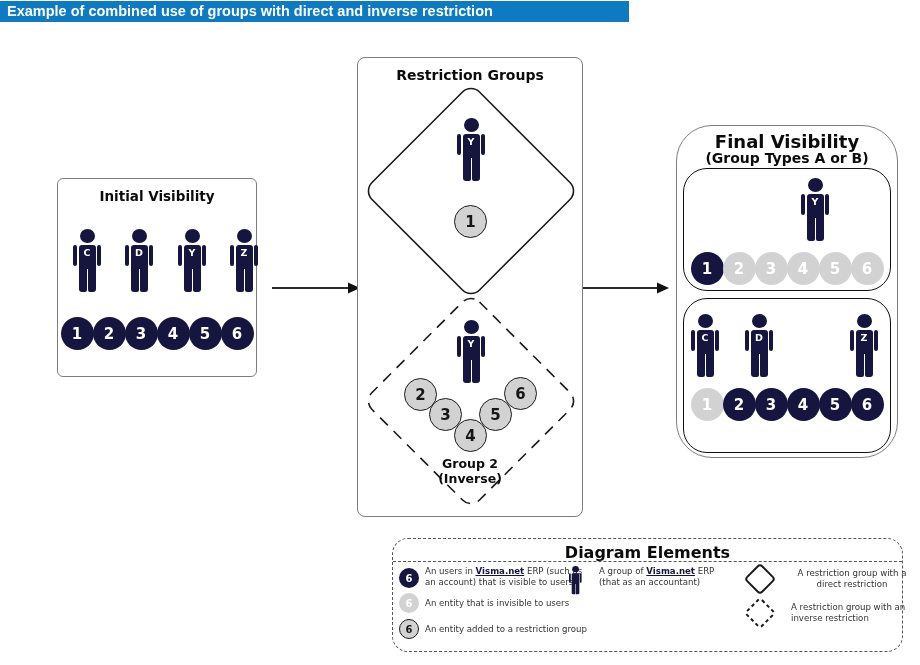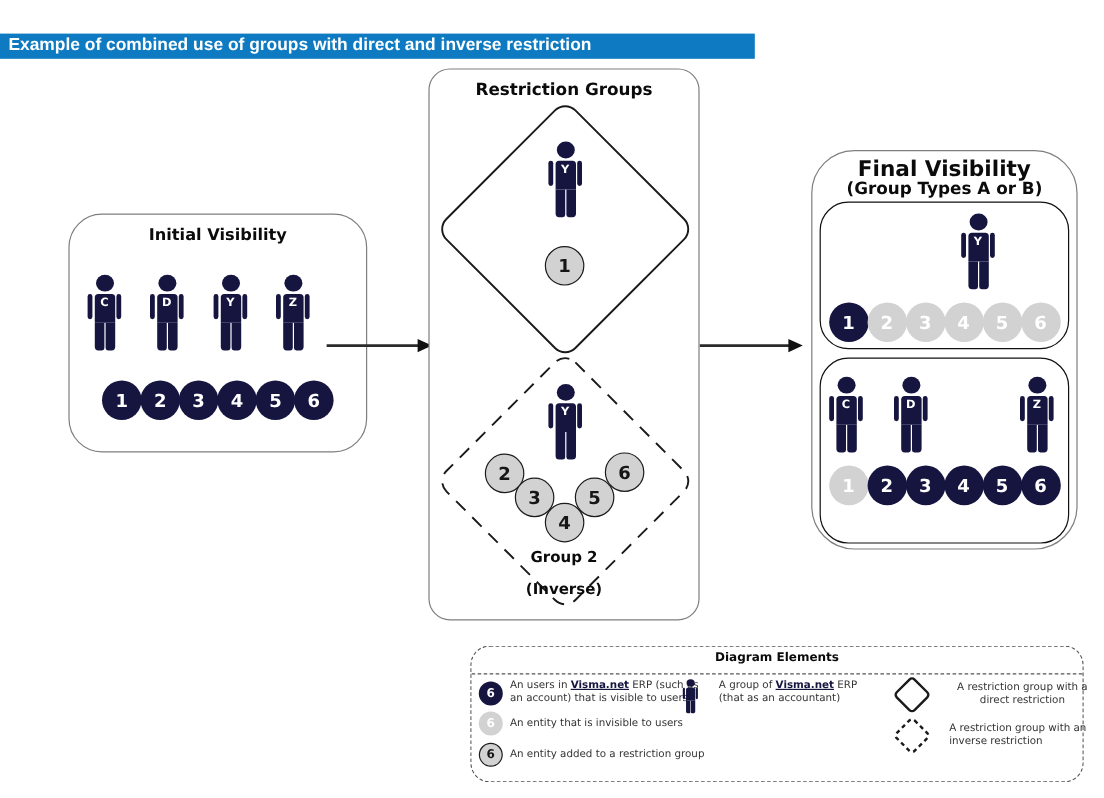--- a/index.html
+++ b/index.html
@@ -8,21 +8,21 @@
     --blue:#0d7ac2;
     --line:#1c1c1c;
   }
   html,body{margin:0;padding:0;background:#fff;}
   body{font-family:"DejaVu Sans",sans-serif;color:#0b0b0b;}
   #canvas{position:relative;width:920px;height:665px;background:#fff;overflow:hidden;}
 
   
   .titlebar{position:absolute;left:0;top:1px;width:629px;height:21px;background:var(--blue);
     color:#fff;font-family:"Liberation Sans",sans-serif;font-weight:700;font-size:14.5px;
-    line-height:21px;padding-left:7px;box-sizing:border-box;white-space:nowrap;margin-top:27px;}
+    line-height:21px;padding-left:7px;box-sizing:border-box;white-space:nowrap;}
 
   
   .rbox{position:absolute;background:#fff;border:1.2px solid #7e7e7e;box-sizing:border-box;}
   .ibox{position:absolute;background:#fff;border:1.6px solid #101010;box-sizing:border-box;}
   .box-title{position:absolute;left:0;right:0;text-align:center;font-weight:700;color:#0b0b0b;}
 
   
   .person{position:absolute;width:28px;height:63px;}
   .person i{display:block;position:absolute;background:var(--navy);}
   .person .ph{top:0;left:50%;width:15px;height:14px;margin-left:-7.5px;border-radius:50%;}
@@ -58,21 +58,21 @@
   .ltext{position:absolute;font-size:8.6px;line-height:10.6px;color:#333;}
   .vlink{color:var(--navy);font-weight:700;text-decoration:underline;}
 </style>
 </head>
 <body>
 
 <div id="canvas">
 
   <div class="titlebar">Example of combined use of groups with direct and inverse restriction</div>
 
-  <div class="rbox" style="left:57px;top:178px;width:249px;height:199px;border-radius:28px;">
+  <div class="rbox" style="left:57px;top:178px;width:200px;height:199px;border-radius:6px;">
     <div class="box-title" style="top:9px;font-size:13.5px;">Initial Visibility</div>
 
     <div class="person" style="left:15px;top:50px;">
       <i class="ph"></i>
         <i class="pa l"></i>
         <i class="pt"></i>
         <i class="pa r"></i>
         <i class="pl l"></i>
         <i class="pl r"></i>
       <b>C</b>
@@ -113,21 +113,21 @@
       <span class="dot navy">5</span>
       <span class="dot navy">6</span>
     </div>
   </div>
 
   <svg class="arrow" style="left:272px;top:281px;" width="88" height="14">
     <line x1="0" y1="7" x2="77" y2="7" stroke="#2a2a2a" stroke-width="2.2"></line>
     <polygon points="76,1.5 88,7 76,12.5" fill="#111"></polygon>
   </svg>
 
-  <div class="rbox" style="left:357px;top:57px;width:226px;height:460px;border-radius:18px;">
+  <div class="rbox" style="left:357px;top:57px;width:226px;height:460px;border-radius:8px;">
     <div class="box-title" style="top:9px;font-size:14px;">Restriction Groups</div>
 
     <svg style="position:absolute;left:5px;top:25px;" width="216" height="216">
       <rect x="32" y="32" width="152" height="152" rx="12" fill="#fff" stroke="#1a1a1a" stroke-width="1.6" transform="rotate(45 108 108)"></rect>
     </svg>
     <div class="person" style="left:99px;top:60px;">
       <i class="ph"></i>
         <i class="pa l"></i>
         <i class="pt"></i>
         <i class="pa r"></i>
@@ -148,21 +148,21 @@
         <i class="pl l"></i>
         <i class="pl r"></i>
       <b>Y</b>
     </div>
     <span class="dot added abs" style="left:46px;top:320px;">2</span>
     <span class="dot added abs" style="left:71px;top:340px;">3</span>
     <span class="dot added abs" style="left:96px;top:361px;">4</span>
     <span class="dot added abs" style="left:121px;top:340px;">5</span>
     <span class="dot added abs" style="left:146px;top:319px;">6</span>
     <div class="glabel" style="top:398px;">Group 2</div>
-    <div class="glabel" style="top:425px;">(Inverse)</div>
+    <div class="glabel" style="top:413px;">(Inverse)</div>
   </div>
 
   <svg class="arrow" style="left:583px;top:281px;" width="86" height="14">
     <line x1="0" y1="7" x2="75" y2="7" stroke="#2a2a2a" stroke-width="2.2"></line>
     <polygon points="74,1.5 86,7 74,12.5" fill="#111"></polygon>
   </svg>
 
   <div class="rbox" style="left:676px;top:125px;width:222px;height:333px;border-radius:36px;">
     <div class="box-title" style="top:7px;font-size:18px;line-height:17px;">Final Visibility</div>
     <div class="box-title" style="top:24px;font-size:14px;line-height:17px;">(Group Types A or B)</div>
@@ -220,21 +220,21 @@
         <span class="dot navy">2</span>
         <span class="dot navy">3</span>
         <span class="dot navy">4</span>
         <span class="dot navy">5</span>
         <span class="dot navy">6</span>
       </div>
     </div>
   </div>
 
   <div class="legend">
-    <div class="box-title" style="top:4px;font-size:10px;">Diagram Elements</div>
+    <div class="box-title" style="top:4px;font-size:16px;">Diagram Elements</div>
     <div class="legend-sep"></div>
 
     <span class="dot navy sm abs" style="left:6px;top:29px;">6</span>
     <div class="ltext" style="left:32px;top:27px;width:162px;">
       <span>An users in </span><span class="vlink">Visma.net</span><span> ERP (such as an account) that is visible to users</span>
     </div>
 
     <span class="dot gray sm abs" style="left:6px;top:54px;">6</span>
     <div class="ltext" style="left:32px;top:59px;width:170px;">An entity that is invisible to users</div>
 

